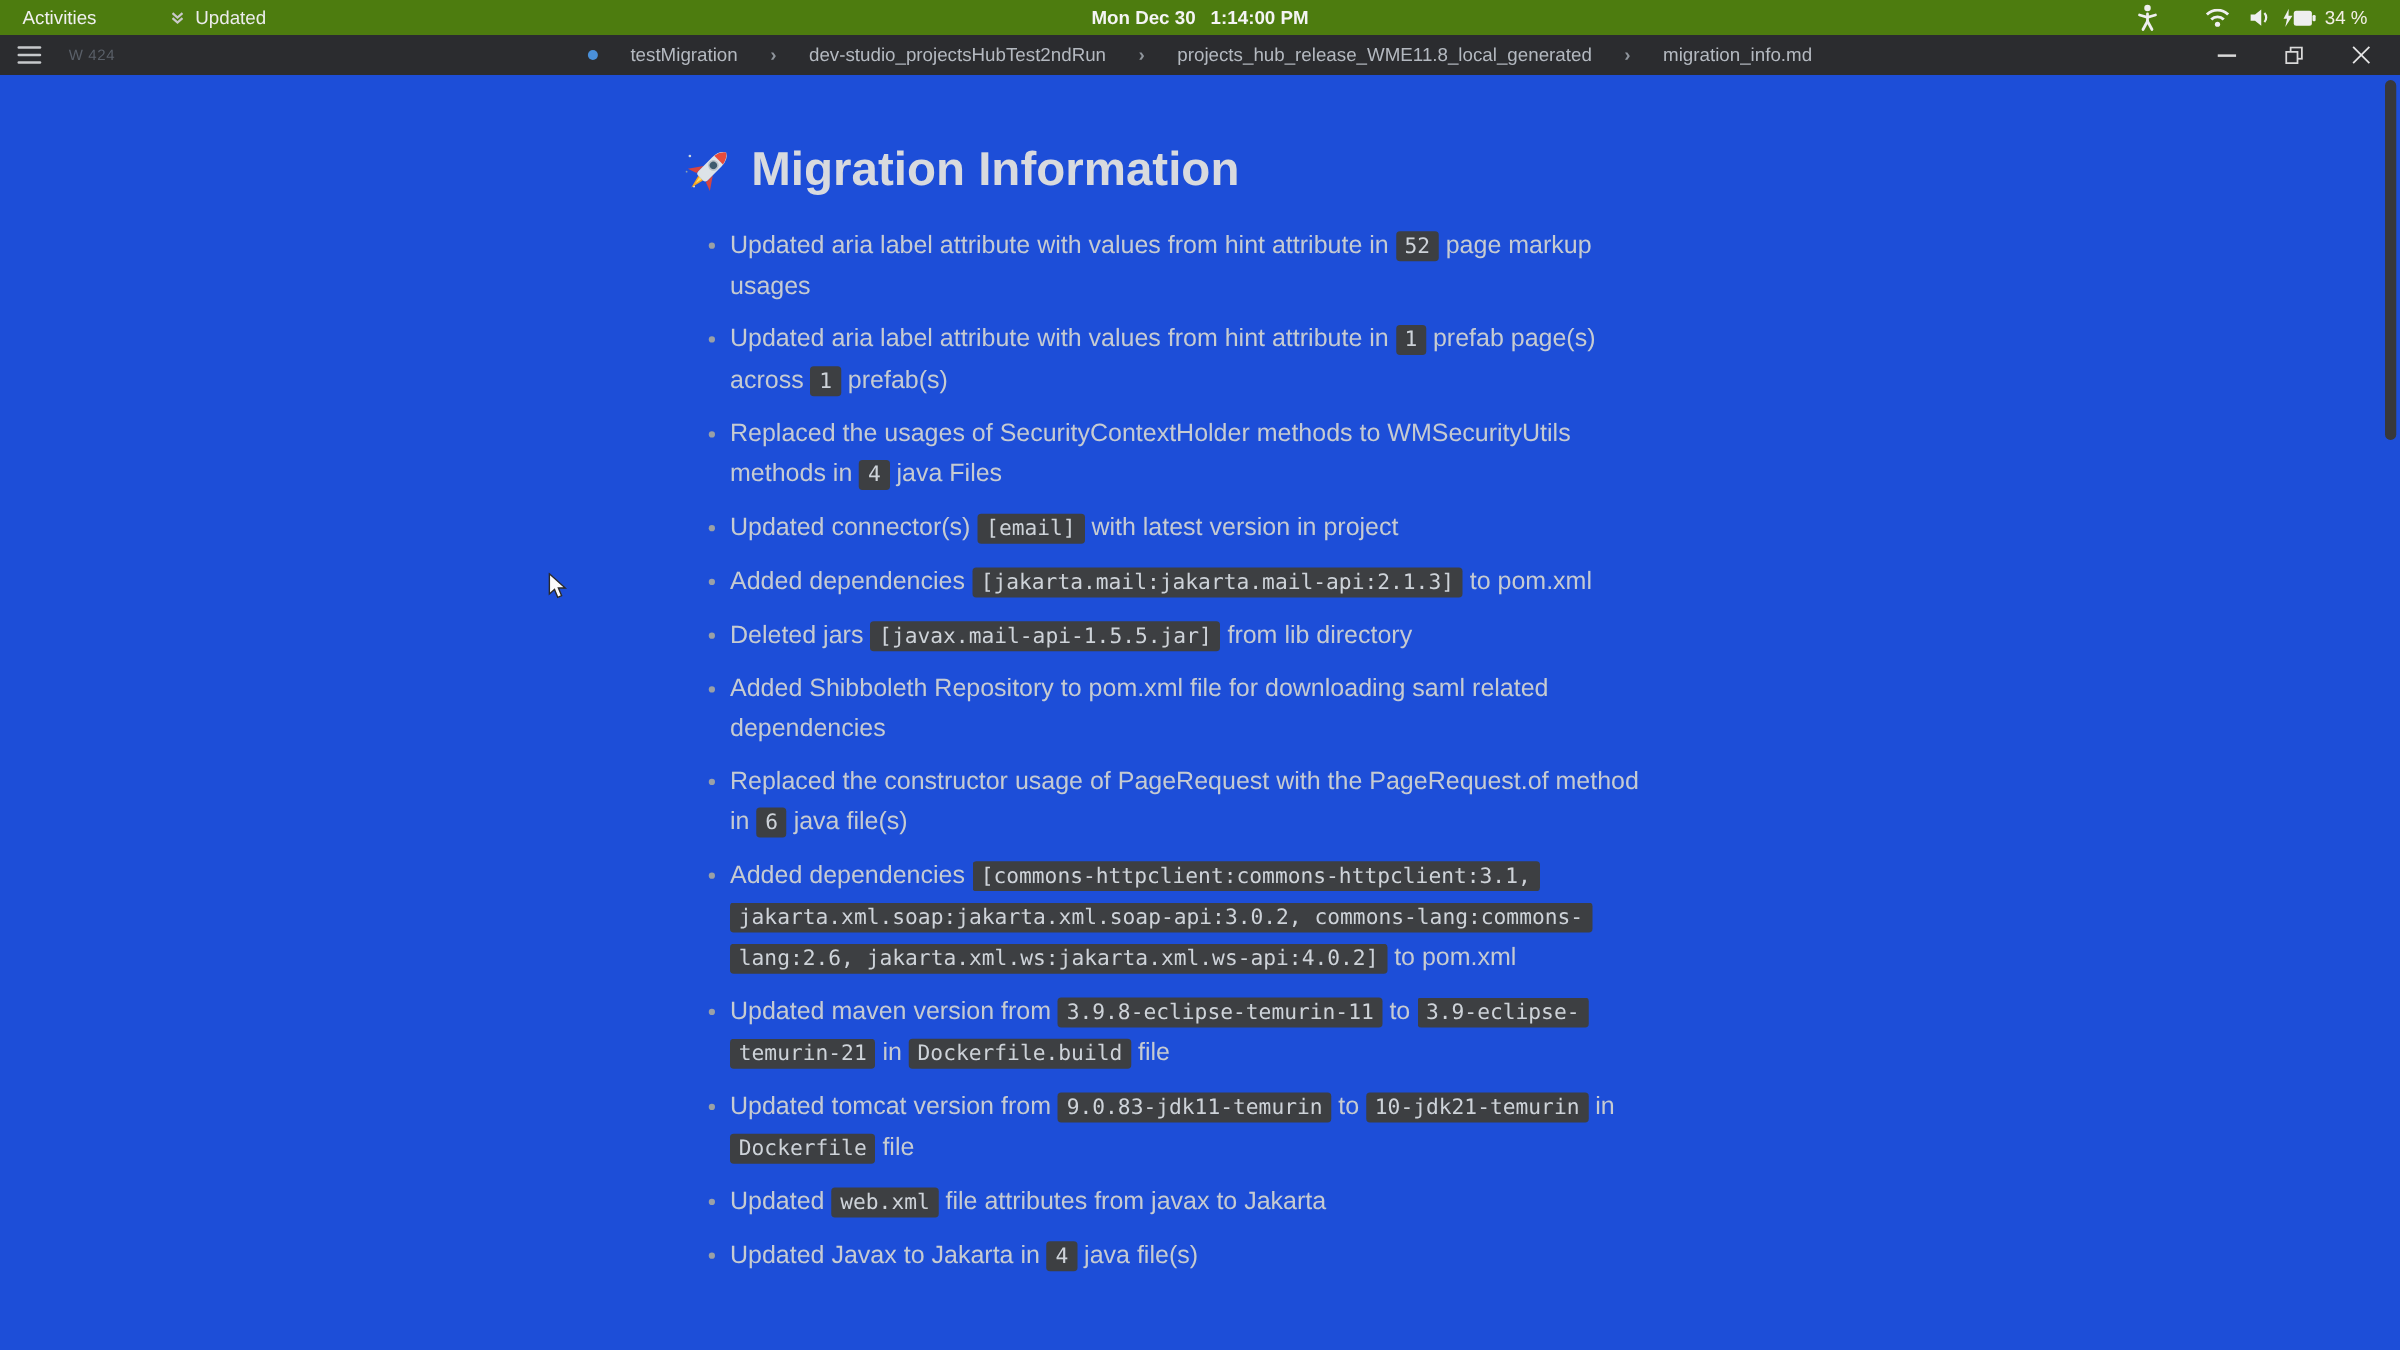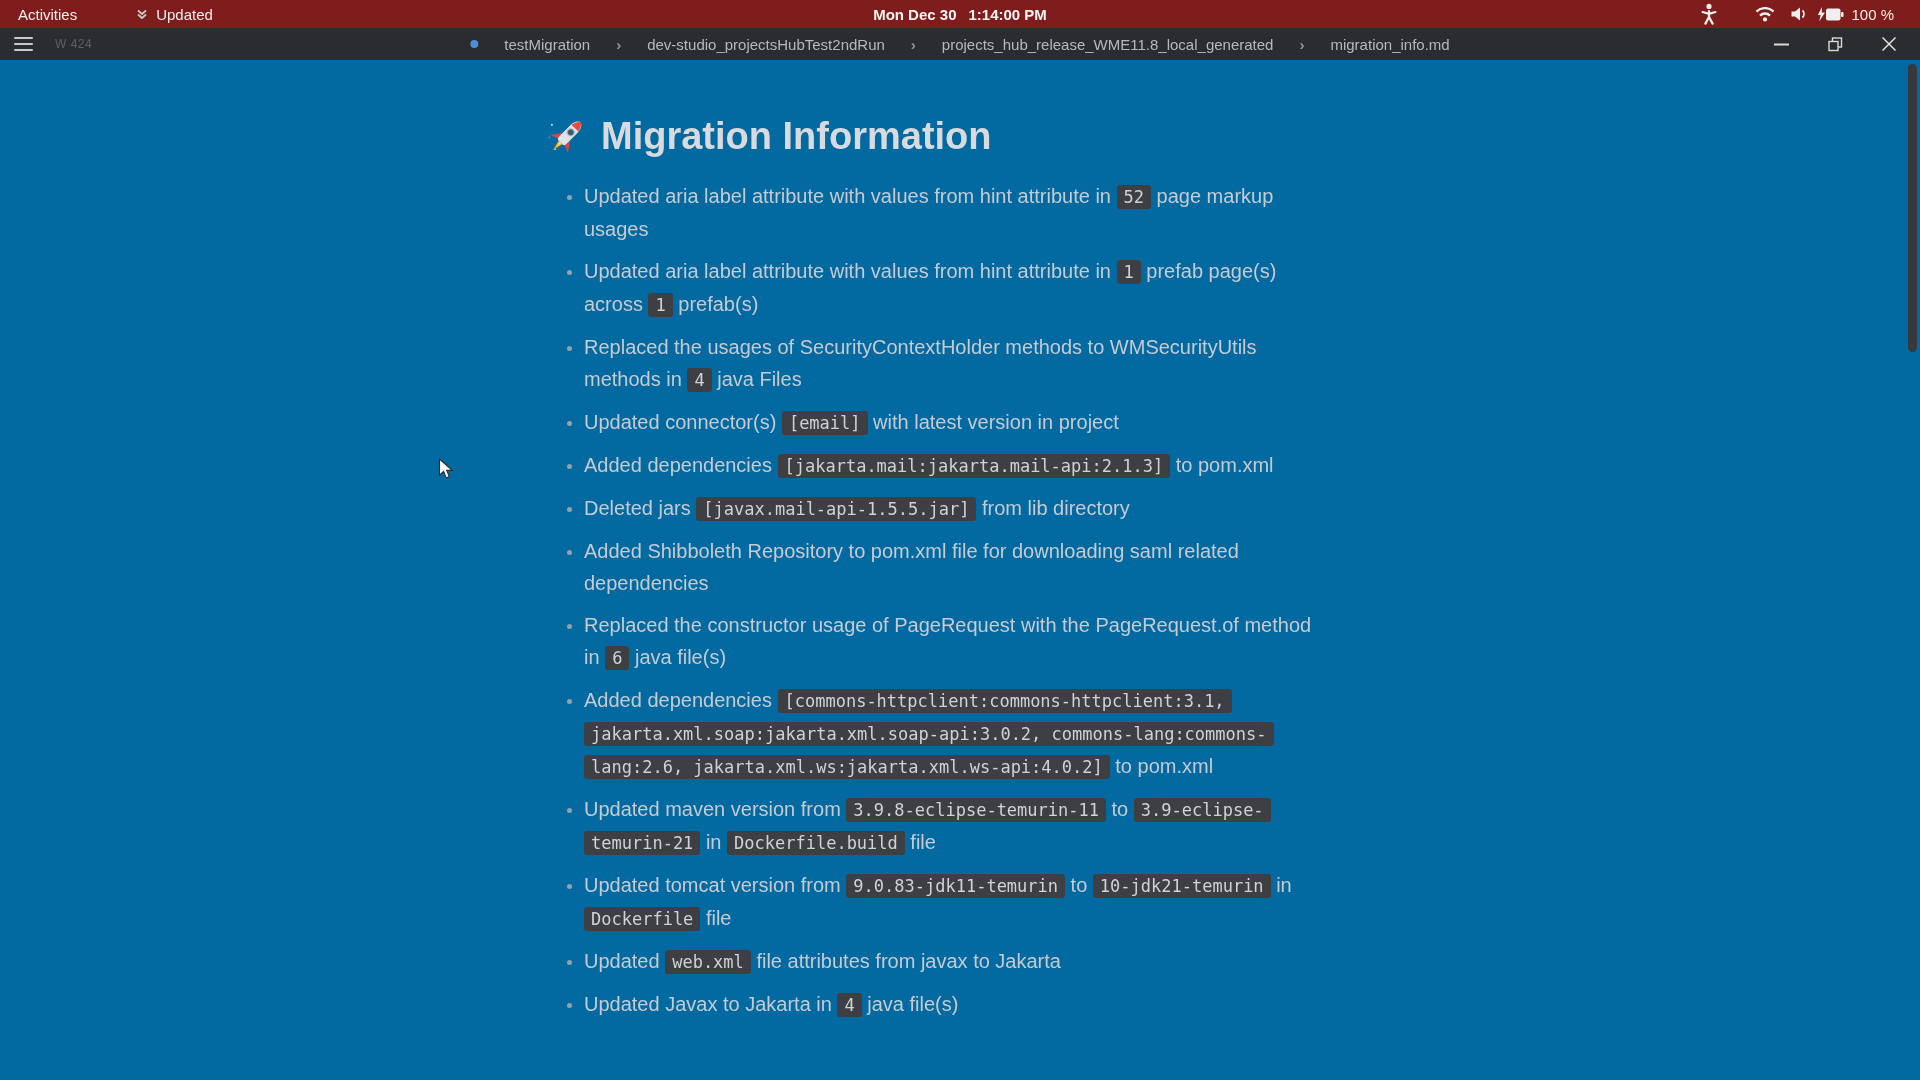--- a/index.html
+++ b/index.html
@@ -5,21 +5,21 @@
   * { box-sizing: border-box; margin: 0; padding: 0; }
   html, body { width: 1920px; height: 1080px; overflow: hidden; }
   body {
     font-family: "Liberation Sans", sans-serif;
     background: #29292b;
     color: #c6cbd1;
   }
 
   
   .topbar {
-    height: 28px; background: #7f1d1d; color: #f0f0f0;
+    height: 28px; background: #4d7c0f; color: #f0f0f0;
     display: flex; align-items: center; position: relative; font-size: 15px;
   }
   .activities { padding: 0 18px; height: 100%; display: flex; align-items: center; cursor: default; }
   .appind { display: flex; align-items: center; gap: 7px; margin-left: 40px; color: #ececec; }
   .clock {
     position: absolute; left: 50%; transform: translateX(-50%);
     display: flex; gap: 12px; font-weight: bold; font-size: 15px; color: #f4f4f4;
   }
   .tray { margin-left: auto; display: flex; align-items: center; padding-right: 26px; }
   .tray svg { display: block; }
@@ -39,21 +39,21 @@
   .breadcrumb {
     position: absolute; left: 50%; top: 0; height: 100%; transform: translateX(-50%);
     display: flex; align-items: center; gap: 26px; white-space: nowrap; justify-content: center;
   }
   .bc-dot { width: 8px; height: 8px; border-radius: 50%; }
   .bc-sep { color: #8f959c; font-weight: bold; font-size: 15px; }
   .win-controls { position: absolute; right: 20px; top: 0; height: 100%; display: flex; align-items: center; gap: 32px; }
   .win-controls .wbtn { display: flex; align-items: center; justify-content: center; width: 22px; height: 22px; }
 
   
-  .content { position: relative; height: 1020px; background: #0369a1; }
+  .content { position: relative; height: 1020px; background: #1d4ed8; }
   .doc { margin-left: 546px; width: 810px; padding-top: 50px; }
 
   h1.doc-h1 {
     display: flex; align-items: center; gap: 13px;
     font-size: 38px; line-height: 52px; font-weight: bold; color: #d8dade;
   }
   h2.doc-h2 {
     display: flex; align-items: center; gap: 11px; margin-top: 34px;
     font-size: 29px; line-height: 40px; font-weight: bold; color: #d8dade;
   }
@@ -114,21 +114,21 @@
     <svg width="18" height="16" viewBox="0 0 18 16" fill="none">
       <path d="M1.5 5.5 L5 5.5 L10 1.5 L10 14.5 L5 10.5 L1.5 10.5 Z" fill="#efefef"></path>
       <path d="M12.5 4.4 A 5.2 5.2 0 0 1 12.5 11.6" stroke="#efefef" stroke-width="1.8"></path>
     </svg>
     <span class="gap-sm"></span>
     <svg width="27" height="15" viewBox="0 0 27 15">
       <path d="M5 0 L0.8 8 L3.6 8 L2.2 14.6 L8 5.6 L4.8 5.6 Z" fill="#efefef"></path>
       <rect x="9" y="1.5" width="14.5" height="12" rx="2" fill="#efefef"></rect>
       <rect x="24" y="5" width="2.5" height="5" rx="1" fill="#efefef"></rect>
     </svg>
-    <span class="battery-text">100 %</span>
+    <span class="battery-text">34 %</span>
   </div>
 </div>
 
 <div class="titlebar">
   <div class="hamburger">
     <span></span>
       <span></span>
       <span></span>
   </div>
   <div class="ws-label">W 424</div>

